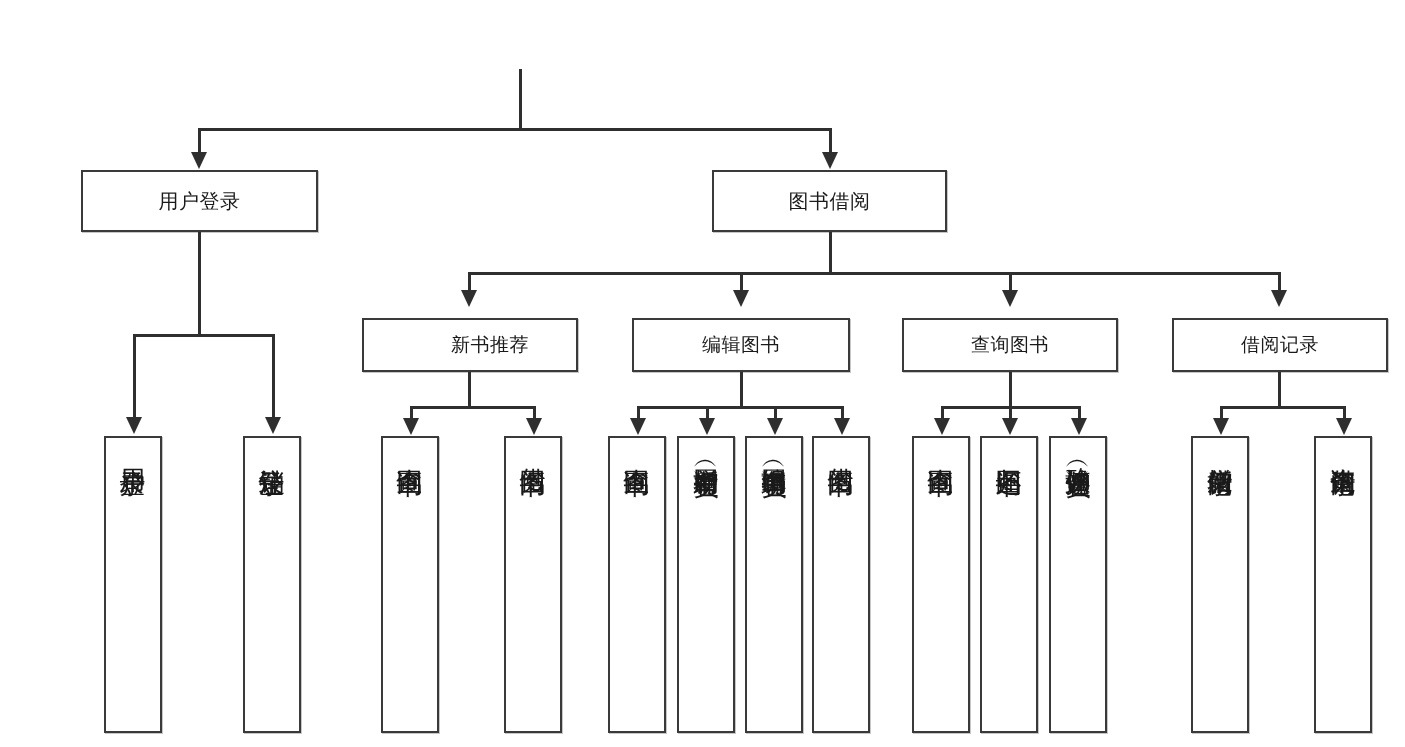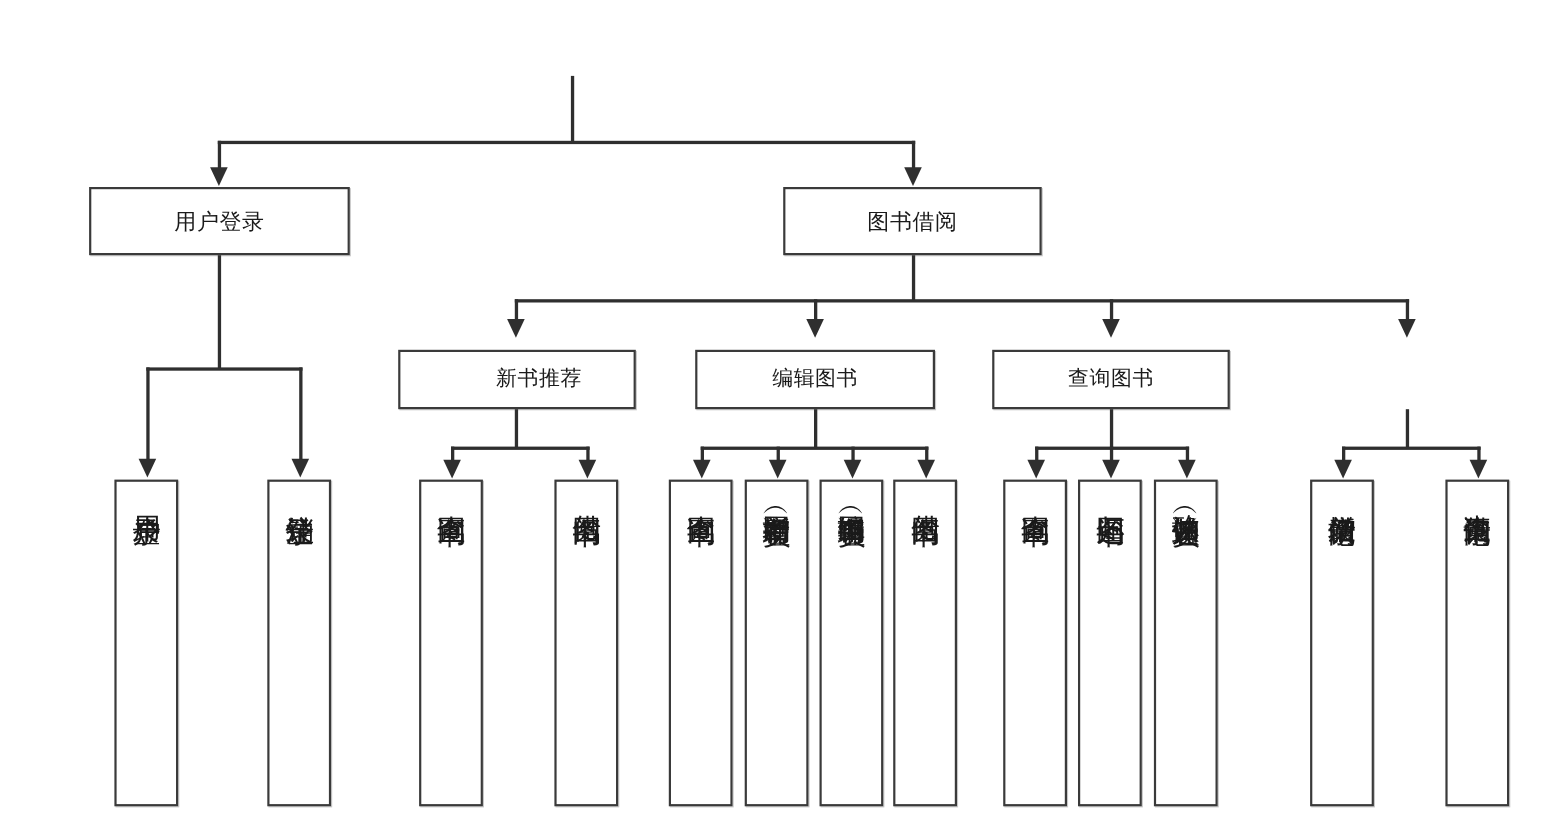--- a/index.html
+++ b/index.html
@@ -126,20 +126,23 @@
 
   <div class="node lvl2" style="left:362px; top:318px; width:216px; height:54px;padding-left:40px;">
     <span class="label">新书推荐</span>
   </div>
   <div class="node lvl2" style="left:632px; top:318px; width:218px; height:54px;">
     <span class="label">编辑图书</span>
   </div>
   <div class="node lvl2" style="left:902px; top:318px; width:216px; height:54px;">
     <span class="label">查询图书</span>
   </div>
+  <div class="node lvl2" style="left:1172px; top:318px; width:216px; height:54px;">
+    <span class="label">借阅记录</span>
+  </div>
 
   <div class="vline" style="left:468px; top:372px; height:36px;"></div>
   <div class="hline" style="left:410px; top:406px; width:126px;"></div>
   <div class="vline" style="left:410px; top:406px; height:14px;"></div>
   <div class="arrow" style="left:403px; top:418px;"></div>
   <div class="vline" style="left:533px; top:406px; height:14px;"></div>
   <div class="arrow" style="left:526px; top:418px;"></div>
 
   <div class="vline" style="left:740px; top:372px; height:36px;"></div>
   <div class="hline" style="left:637px; top:406px; width:207px;"></div>

